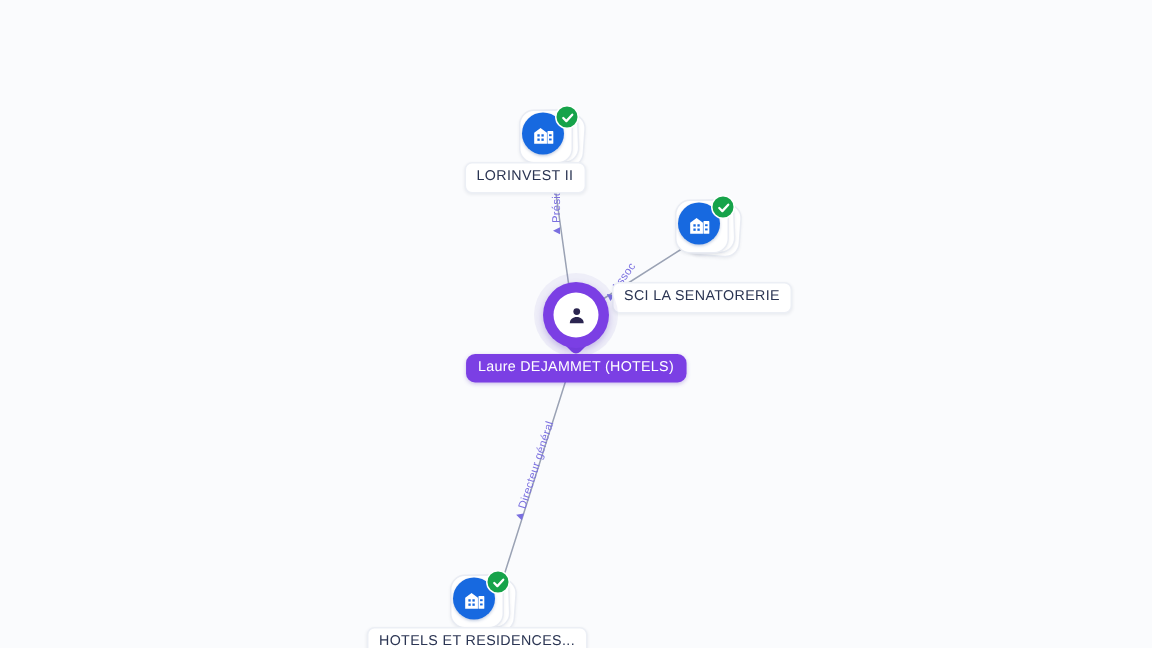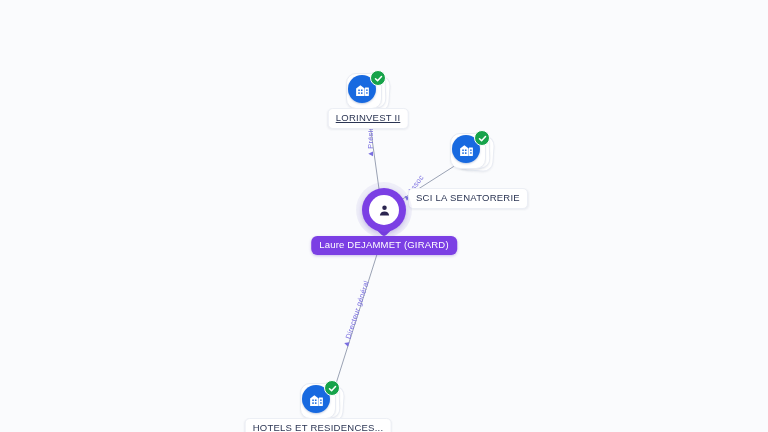--- a/index.html
+++ b/index.html
@@ -219,21 +219,21 @@
           <rect x="17" y="16" width="2.4" height="1.8" fill="#1769e0"></rect>
         </svg>
       </div>
       <div class="verified">
         <svg width="9" height="9" viewBox="0 0 24 24" fill="none" stroke="#ffffff" stroke-width="4" stroke-linecap="round" stroke-linejoin="round">
           <path d="M4 12.5l5.5 5.5L20 6.5"></path>
         </svg>
       </div>
     </div>
   </div>
-  <div class="node-label company" style="left:368px; top:108px;text-decoration:underline;">LORINVEST II</div>
+  <div class="node-label company" style="left:350px; top:108px;">LORINVEST II</div>
 
   <div class="node company-node" style="left:470px; top:150px;">
     <div class="stack">
       <div class="card c3"></div>
       <div class="card c2"></div>
       <div class="card c1"></div>
       <div class="disc">
         <svg width="17" height="17" viewBox="0 0 24 24" fill="#ffffff">
           <path d="M3 21V10.5L9 6l6 4.5V21H3z"></path>
           <rect x="15.5" y="9" width="5.5" height="12" rx="0.6"></rect>
@@ -286,15 +286,15 @@
       <div class="pin-tip"></div>
       <div class="pin-body"></div>
       <div class="pin-inner">
         <svg width="15" height="15" viewBox="0 0 24 24" fill="#2b2550">
           <circle cx="12" cy="7.5" r="3.6"></circle>
           <path d="M4.6 20c0-4.1 3.3-6.6 7.4-6.6s7.4 2.5 7.4 6.6H4.6z"></path>
         </svg>
       </div>
     </div>
   </div>
-  <div class="node-label person" style="left:384px; top:236px;">Laure DEJAMMET (GIRARD)</div>
+  <div class="node-label person" style="left:384px; top:236px;">Laure DEJAMMET (HOTELS)</div>
 
 </div>
 
 </body></html>

